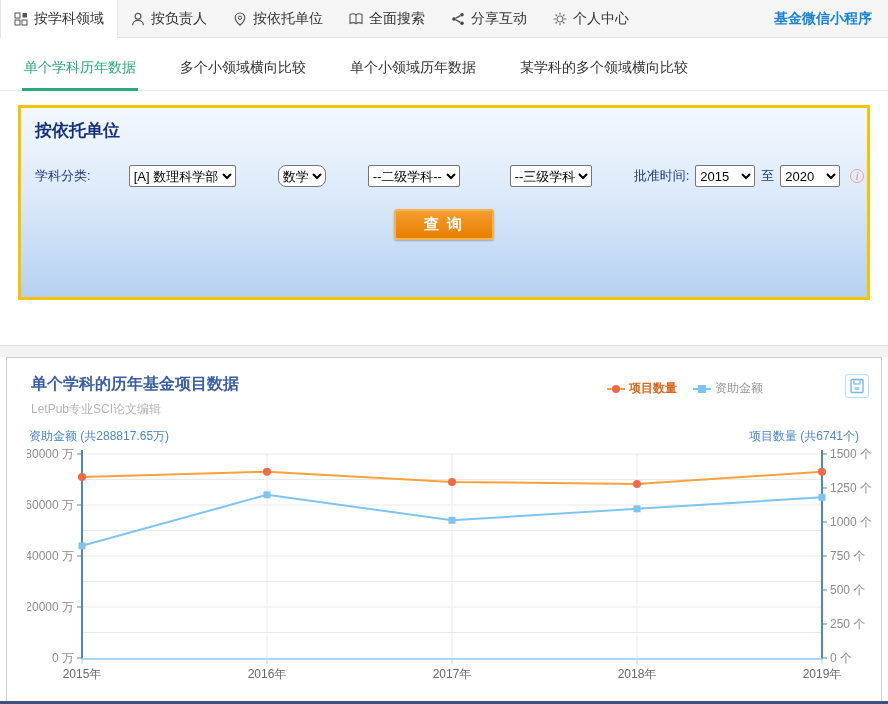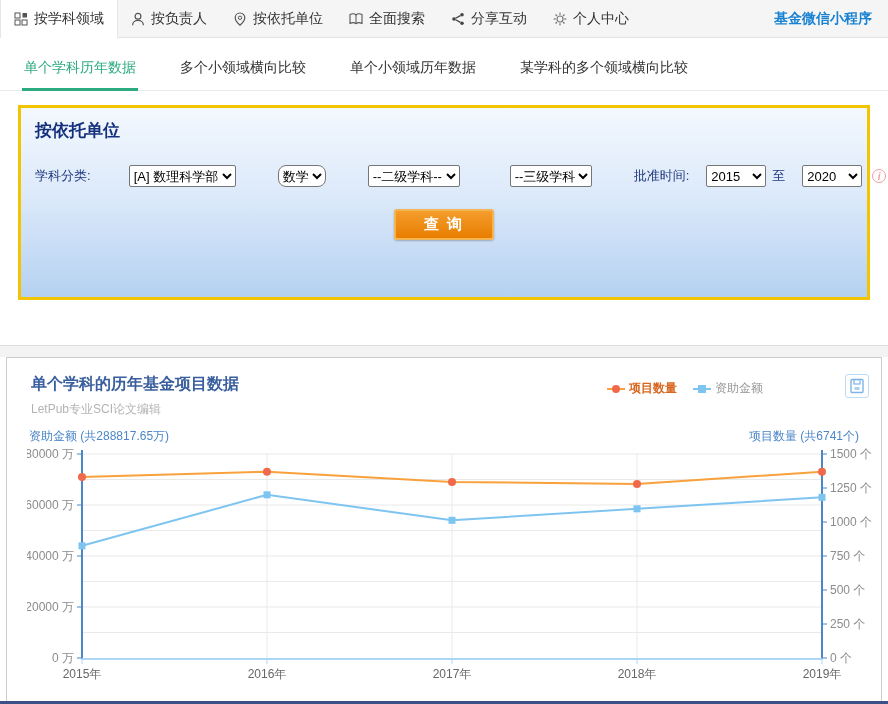--- a/index.html
+++ b/index.html
@@ -33,21 +33,21 @@
     background:linear-gradient(180deg,#f3f8fe 0%,#ddeafa 45%,#b5d1f1 100%);
   }
   .qp-title { font-family:"Liberation Serif", serif; font-weight:bold; font-size:17px; color:#14307c; padding:11px 14px 0; }
   .qp-form { display:flex; align-items:center; padding:0 14px; margin-top:23px; font-size:13px; color:#20397f;gap:32px; }
   .qp-form label { margin-right:6px; white-space:nowrap; }
   select {
     height:22px; font-size:13px; font-family:"Liberation Sans",sans-serif;
     border:1px solid #767676; background:#fff; margin-right:10px; border-radius:2px;
   }
   .sel-dept { width:130px; } .sel-subj { width:112px;border-radius:8px; } .sel-l2 { width:112px; } .sel-l3 { width:82px;margin-left:8px; }
-  .sel-year { width:60px; margin-right:6px;margin-left:11px; }
+  .sel-year { width:60px; margin-right:6px; }
   .qp-right { margin-left:auto; display:flex; align-items:center; }
   .qp-right label { margin-right:6px; }
   .to-label { margin:0 6px 0 0; color:#20397f; }
   .info-icon {
     display:inline-block; width:14px; height:14px; line-height:13px; text-align:center;
     border:1px solid #f0a0a0; color:#f0a0a0; border-radius:50%;
     font-size:10px; font-style:italic; font-weight:bold; margin-left:4px; cursor:pointer;
   }
   .query-row { text-align:center; margin-top:22px; }
   .query-btn {

